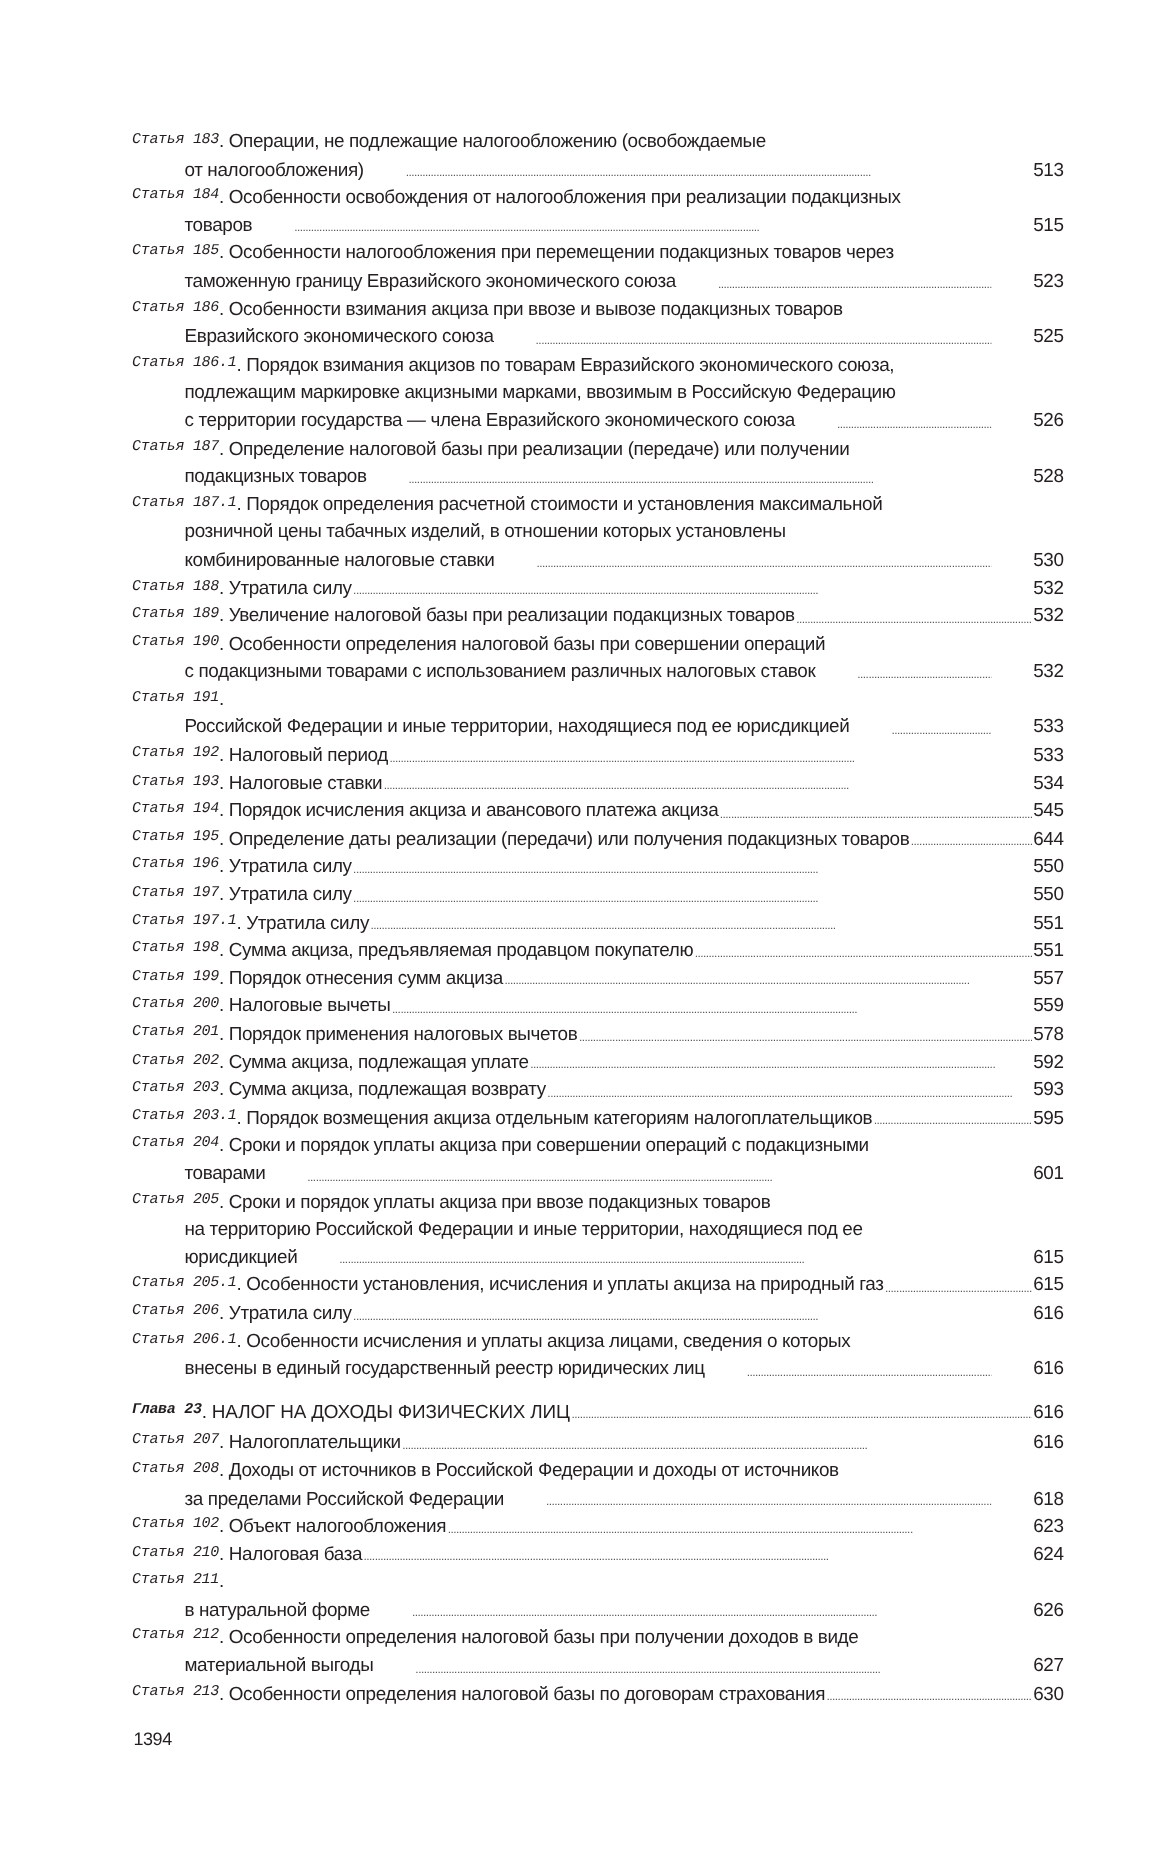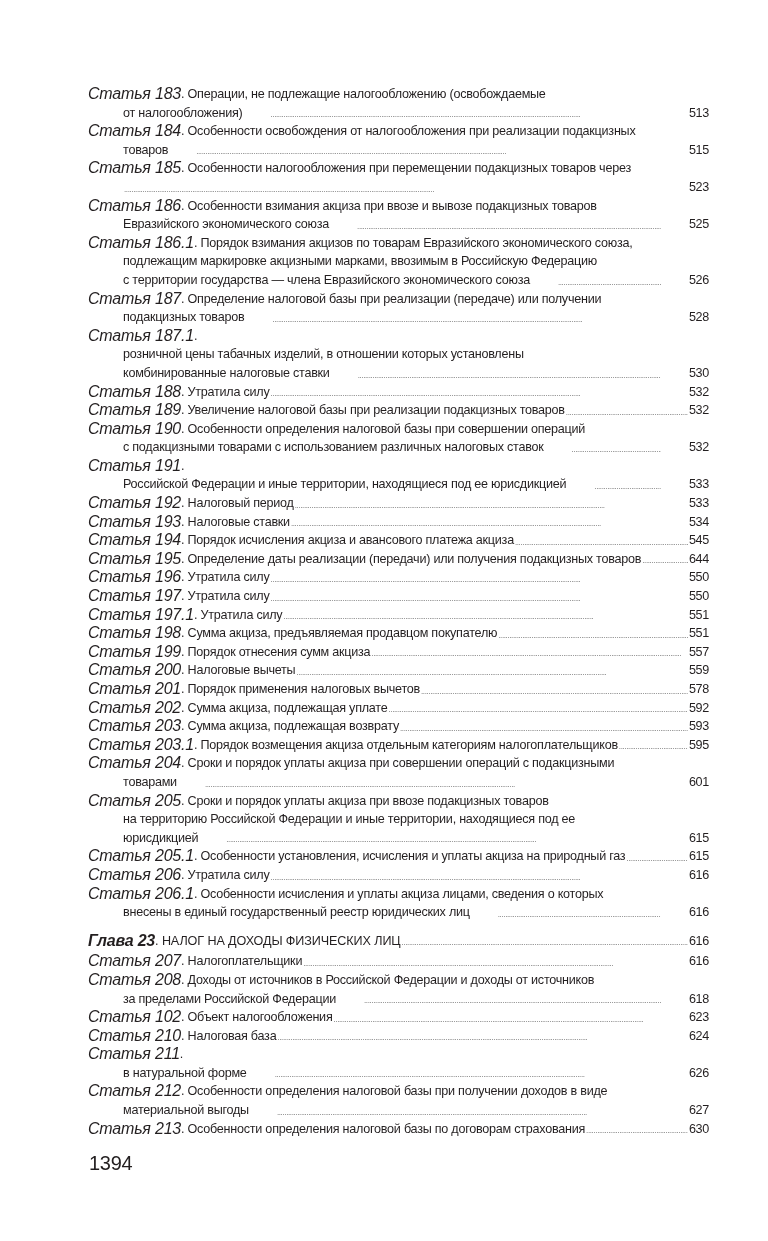--- a/index.html
+++ b/index.html
@@ -8,38 +8,38 @@
       font-family: "Liberation Sans", "DejaVu Sans", sans-serif;
       color: #231f20;
     }
     .toc {
       position: absolute; left: 88px; top: 85px; width: 621px;
       font-size: 12.6px; line-height: 18.6px;
     }
     .entry { position: relative; }
     .entry .line { display: flex; white-space: nowrap; }
     .entry .line.cont { padding-left: 35px; gap: 27px; }
-    .label { font-style: italic; font-family: Liberation Sans, sans-serif; font-size: 16px; letter-spacing: -0.2px; }
+    .label { font-style: italic; font-family: Liberation Mono, monospace; font-size: 10px; letter-spacing: -0.2px; }
     .title-text { letter-spacing: -0.25px; }
     .leader {
       flex: 1 1 auto; overflow: hidden; margin: 0 1px;
       border: none; position: relative; min-width: 6px;
     }
     .leader::before {
       content: ". . . . . . . . . . . . . . . . . . . . . . . . . . . . . . . . . . . . . . . . . . . . . . . . . . . . . . . . . . . . . . . . . . . . . . . . . . . . . . . . . . . . . . . . . . . . . . . . . . . . . . . . . . . . . . . . . . . . . . . . . . . . . . . . . . . . . . . . . . . . . . . . . . . . . . . . . . . . . . . . . . . . . . . .";
       position: absolute; left: 0; bottom: 3px; font-size: 8px; letter-spacing: -1.3px;
       white-space: nowrap; line-height: 8px; color: #555;
     }
     .page { flex: 0 0 auto; letter-spacing: -0.3px; }
     .chapter { margin-top: 10px; margin-bottom: 2px; }
     .chapter .label { font-weight: bold; font-style: italic; }
     .chapter .title-text { letter-spacing: -0.1px; }
     .folio {
       position: absolute; left: 89px; top: 1152px;
-      font-size: 20px; letter-spacing: -0.3px;
+      font-size: 12px; letter-spacing: -0.3px;
     }
   </style>
 </head>
 <body>
 
 <div class="toc">
   <div id="before">
       <div class="entry">
         <div class="line">
           <span class="label">Статья 183</span>
@@ -64,20 +64,21 @@
           <span class="page">515</span>
         </div>
       </div>
       <div class="entry">
         <div class="line">
           <span class="label">Статья 185</span>
           <span class="title-text">.&nbsp;</span>
           <span class="title-text">Особенности налогообложения при перемещении подакцизных товаров через</span>
         </div>
         <div class="line cont">
+          <span class="title-text">таможенную границу Евразийского экономического союза</span>
           <span class="leader"></span>
           <span class="page">523</span>
         </div>
       </div>
       <div class="entry">
         <div class="line">
           <span class="label">Статья 186</span>
           <span class="title-text">.&nbsp;</span>
           <span class="title-text">Особенности взимания акциза при ввозе и вывозе подакцизных товаров</span>
         </div>
@@ -111,20 +112,21 @@
         <div class="line cont">
           <span class="title-text">подакцизных товаров</span>
           <span class="leader"></span>
           <span class="page">528</span>
         </div>
       </div>
       <div class="entry">
         <div class="line">
           <span class="label">Статья 187.1</span>
           <span class="title-text">.&nbsp;</span>
+          <span class="title-text">Порядок определения расчетной стоимости и установления максимальной</span>
         </div>
         <div class="line cont">
           <span class="title-text">розничной цены табачных изделий, в отношении которых установлены</span>
         </div>
         <div class="line cont">
           <span class="title-text">комбинированные налоговые ставки</span>
           <span class="leader"></span>
           <span class="page">530</span>
         </div>
       </div>

